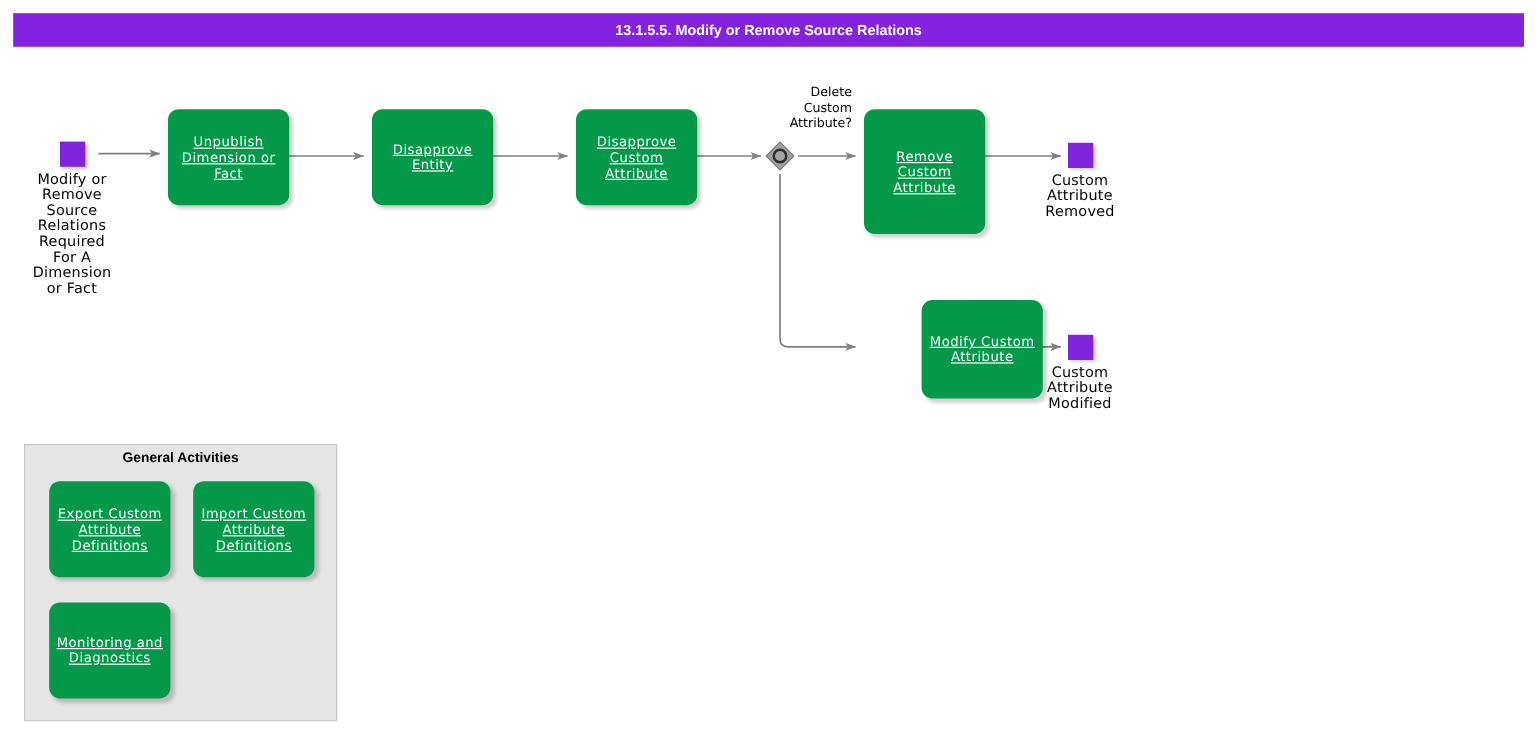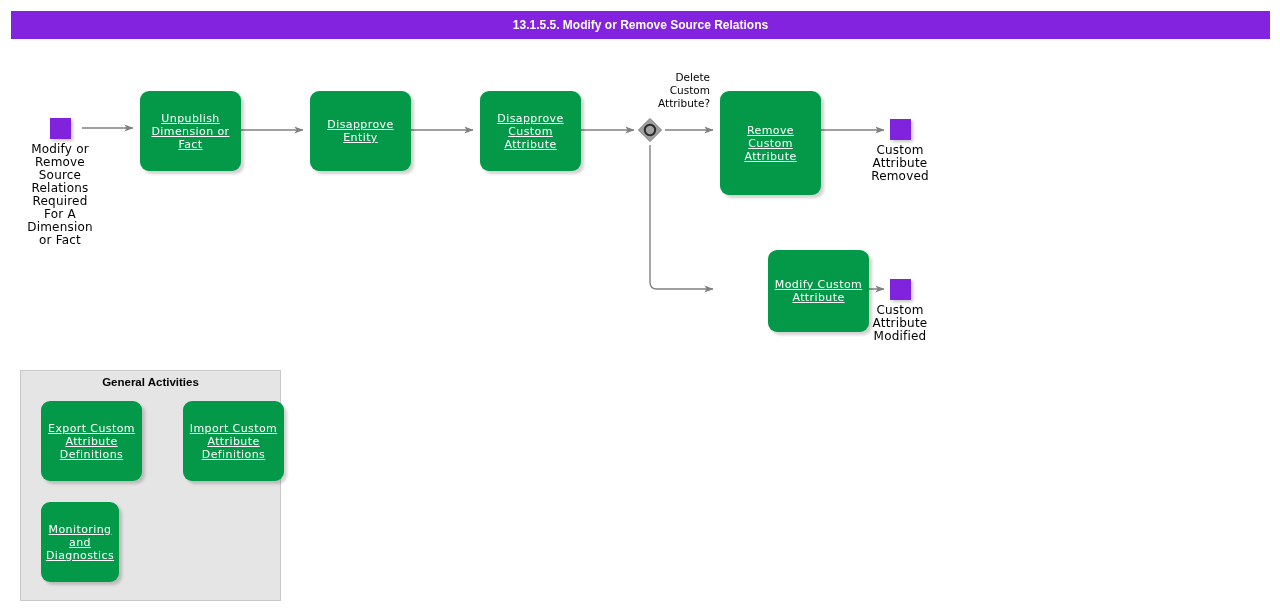--- a/index.html
+++ b/index.html
@@ -210,25 +210,25 @@
 
   <div class="panel">
     <div class="panel-title">General Activities</div>
 
     <div class="task" style="left:20px; top:30px; width:101px; height:80px;">
       <span>Export Custom
 Attribute
 Definitions</span>
     </div>
 
-    <div class="task" style="left:140px; top:30px; width:101px; height:80px;margin-left:22px;">
+    <div class="task" style="left:140px; top:30px; width:101px; height:80px;">
       <span>Import Custom
 Attribute
 Definitions</span>
     </div>
 
-    <div class="task" style="left:20px; top:131px; width:78px; height:80px;">
+    <div class="task" style="left:20px; top:131px; width:101px; height:80px;">
       <span>Monitoring and
 Diagnostics</span>
     </div>
   </div>
 
 </div>
 
 </body></html>

